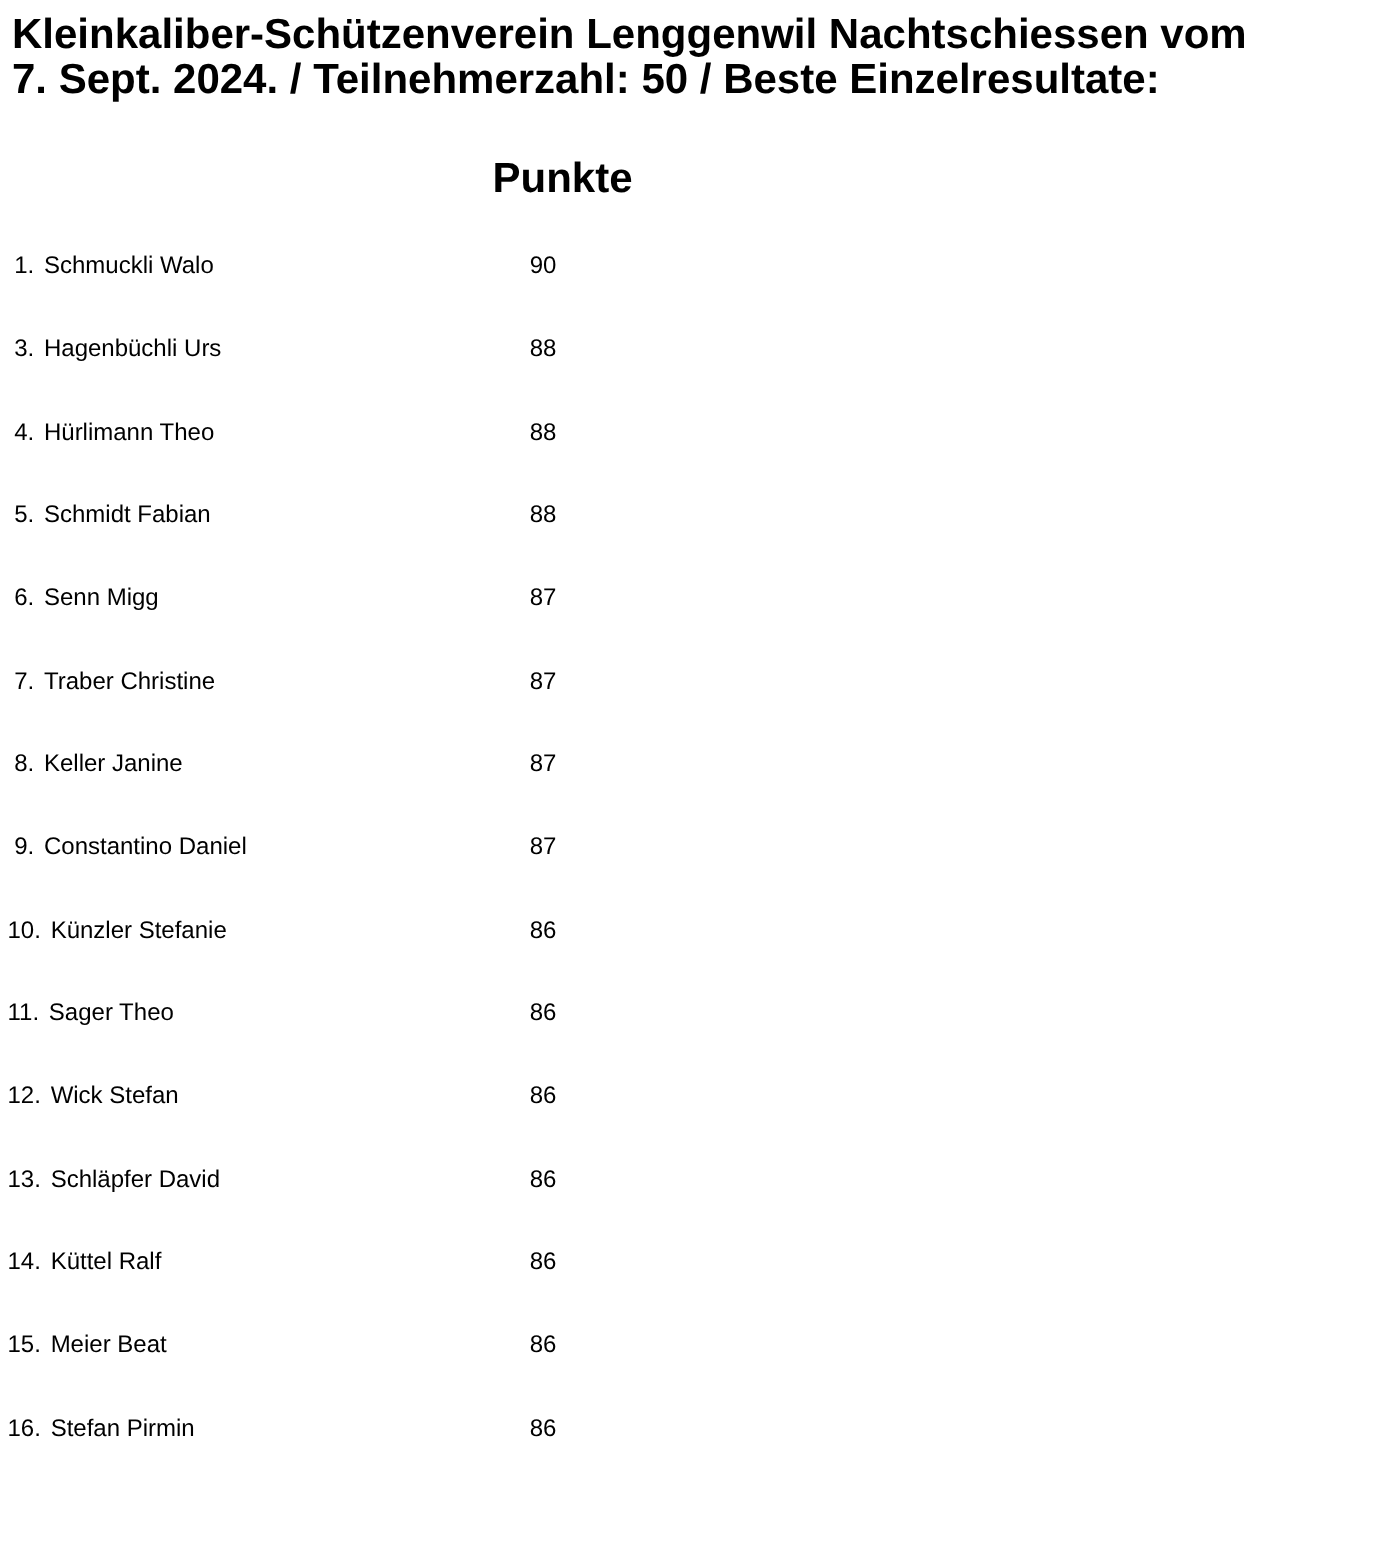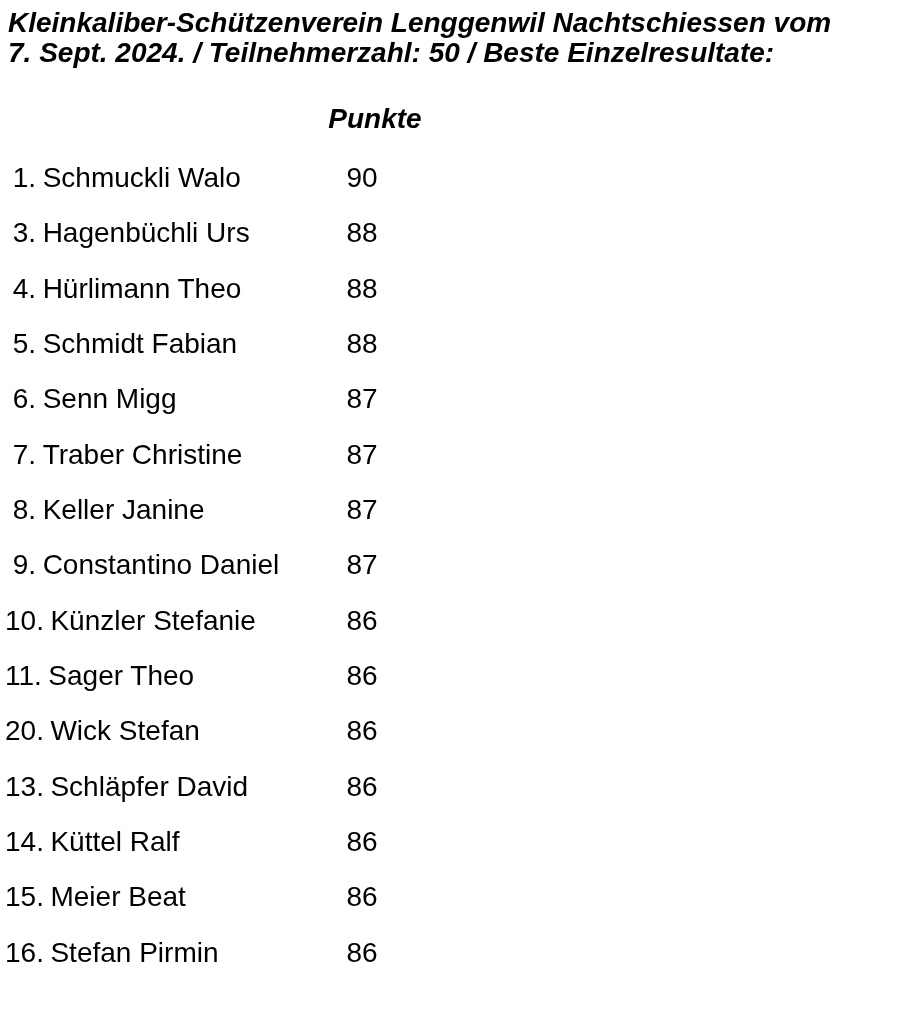--- a/index.html
+++ b/index.html
@@ -15,44 +15,42 @@
     font-family: "Liberation Sans", "DejaVu Sans", sans-serif;
     overflow: hidden;
   }
   .doc-title {
     position: absolute;
     left: 8px;
     top: 8px;
     font-size: 28px;
     line-height: 30px;
     font-weight: bold;
-    font-style: italic;
     white-space: nowrap;
   }
   .points-header {
     position: absolute;
     left: 315px;
     top: 104px;
     width: 120px;
     text-align: center;
     font-size: 28px;
     line-height: 30px;
     font-weight: bold;
-    font-style: italic;
   }
   .rows {
     position: absolute;
     left: 5px;
     top: 165px;
     width: 915px;
   }
   .row {
     position: relative;
     height: 55.33px;
-    font-size: 28px;
+    font-size: 16px;
     line-height: 25px;
   }
   .rank {
     display: inline-block;
     white-space: pre;
   }
   .name {
     margin-left: 6.5px;
   }
   .points {
@@ -90,21 +88,21 @@
   <div class="row"><span class="rank"> 7.</span><span class="name">Traber Christine</span><span class="points">87</span></div>
 
   <div class="row"><span class="rank"> 8.</span><span class="name">Keller Janine</span><span class="points">87</span></div>
 
   <div class="row"><span class="rank"> 9.</span><span class="name">Constantino Daniel</span><span class="points">87</span></div>
 
   <div class="row"><span class="rank">10.</span><span class="name">Künzler Stefanie</span><span class="points">86</span></div>
 
   <div class="row"><span class="rank">11.</span><span class="name">Sager Theo</span><span class="points">86</span></div>
 
-  <div class="row"><span class="rank">20.</span><span class="name">Wick Stefan</span><span class="points">86</span></div>
+  <div class="row"><span class="rank">12.</span><span class="name">Wick Stefan</span><span class="points">86</span></div>
 
   <div class="row"><span class="rank">13.</span><span class="name">Schläpfer David</span><span class="points">86</span></div>
 
   <div class="row"><span class="rank">14.</span><span class="name">Küttel Ralf</span><span class="points">86</span></div>
 
   <div class="row"><span class="rank">15.</span><span class="name">Meier Beat</span><span class="points">86</span></div>
 
   <div class="row"><span class="rank">16.</span><span class="name">Stefan Pirmin</span><span class="points">86</span></div>
 </div>
 

